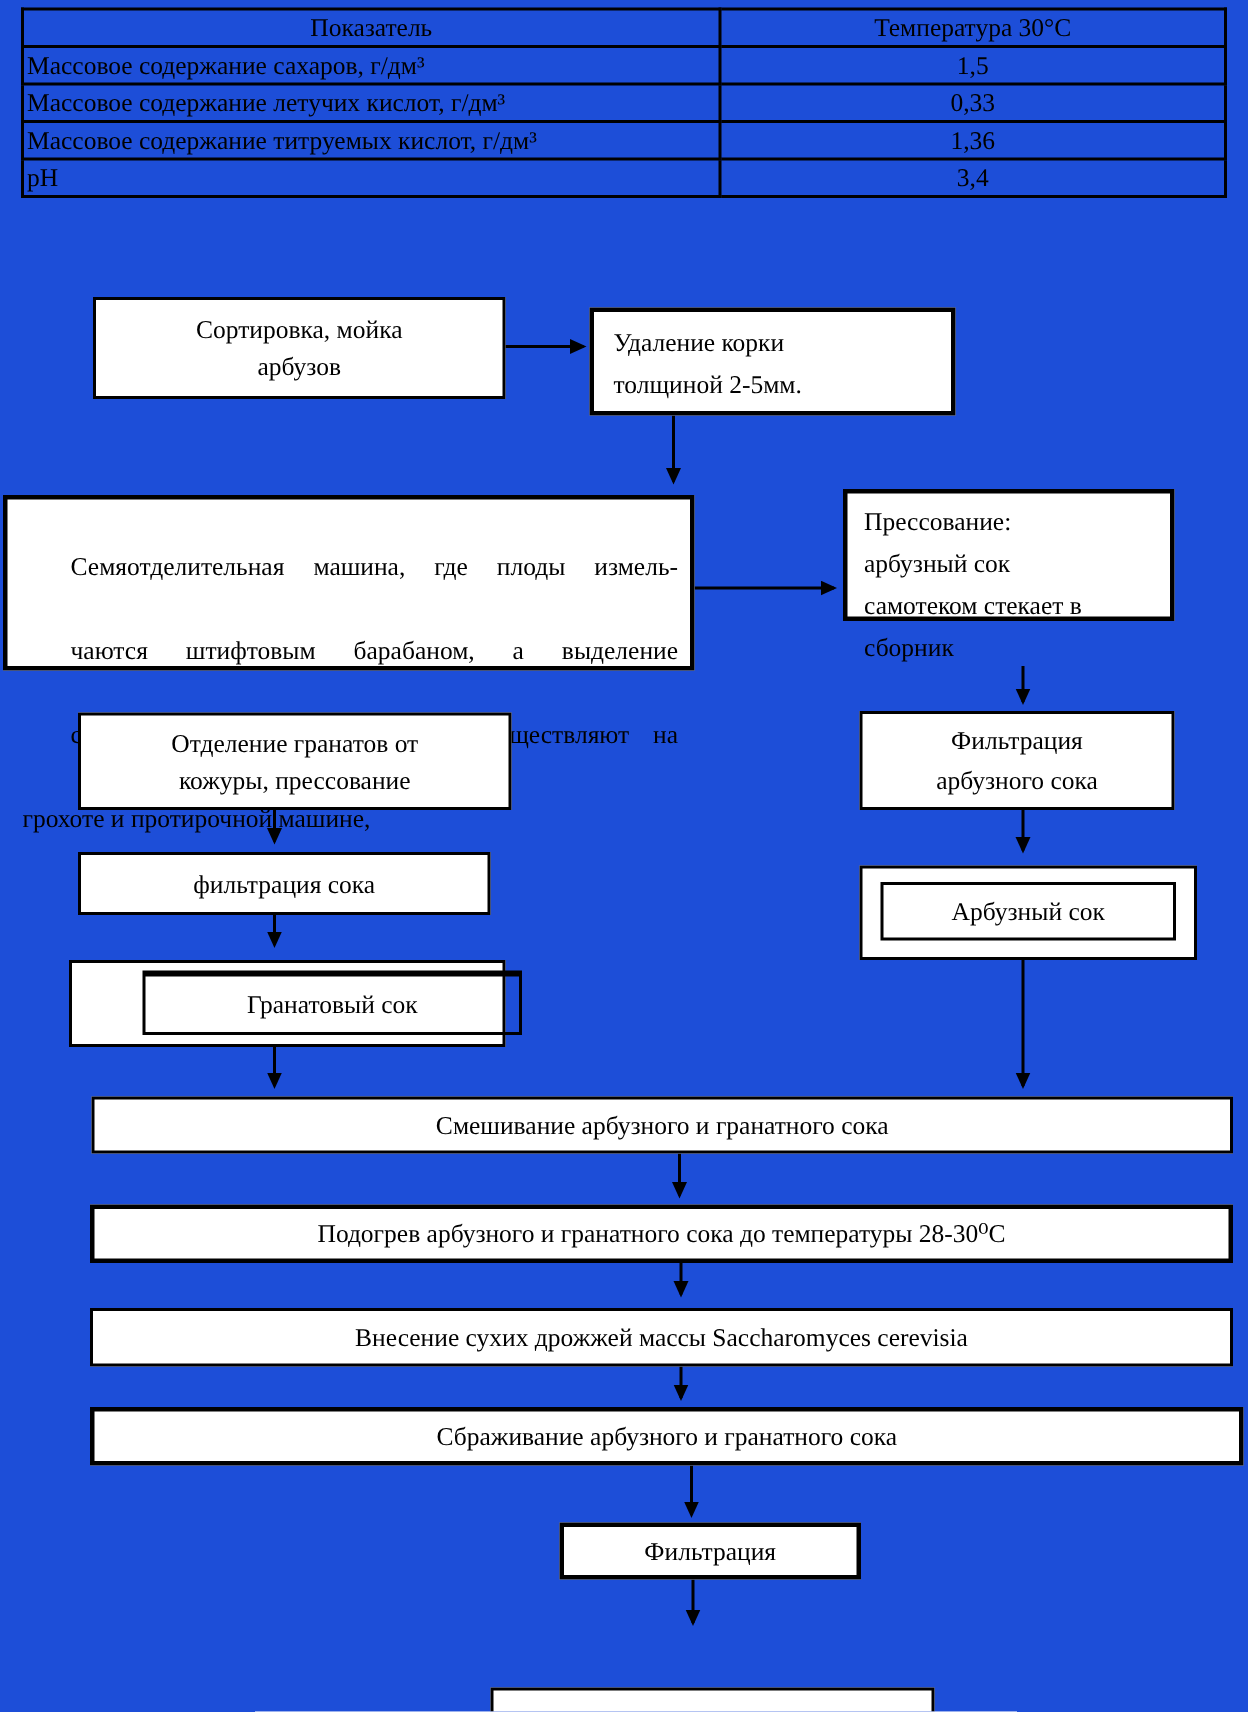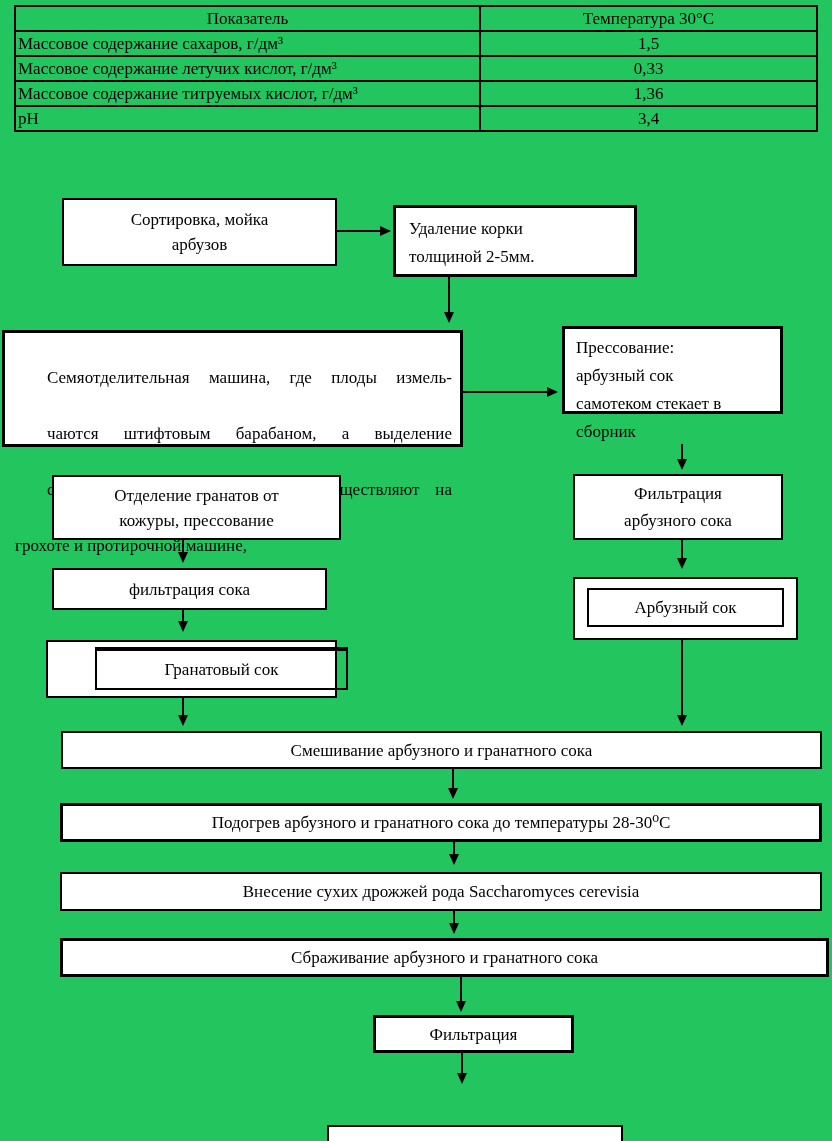--- a/index.html
+++ b/index.html
@@ -1,17 +1,17 @@
 <!DOCTYPE html>
 <html><head>
 <meta charset="utf-8">
 <style>
   html,body{margin:0;padding:0;background:#fff;}
   .page{
-    position:relative;width:832px;height:1141px;background:#22c55e;
+    position:relative;width:832px;height:1141px;background:#1d4ed8;
     font-family:"Liberation Serif","DejaVu Serif",serif;color:#000;overflow:hidden;
   }
   
   table.params{
     position:absolute;left:14px;top:5px;width:804px;
     border-collapse:collapse;table-layout:fixed;
     font-size:17px;
   }
   table.params col.c1{width:465px;}
   table.params th,table.params td{
@@ -144,21 +144,21 @@
   <div class="node n-filtj">фильтрация сока</div>
 
   <div class="node n-pjout">
     <div class="n-pjin">Гранатовый сок</div>
   </div>
 
   <div class="node n-mix">Смешивание арбузного и гранатного сока</div>
 
   <div class="node n-heat thick">Подогрев арбузного и гранатного сока до температуры 28-30⁰С</div>
 
-  <div class="node n-yeast">Внесение сухих дрожжей рода Saccharomyces cerevisia</div>
+  <div class="node n-yeast">Внесение сухих дрожжей массы Saccharomyces cerevisia</div>
 
   <div class="node n-ferm thick">Сбраживание арбузного и гранатного сока</div>
 
   <div class="node n-filt thick">Фильтрация</div>
 
   <div class="node n-drink">Ферментированный напиток</div>
 
 </div>
 
 </body></html>

